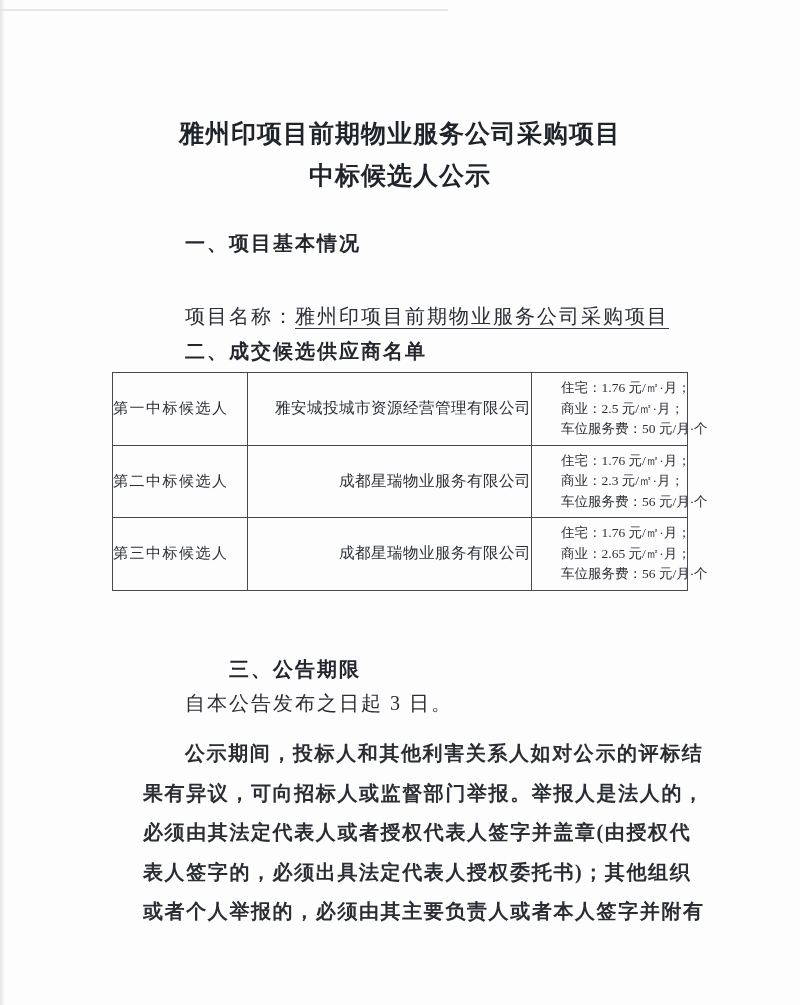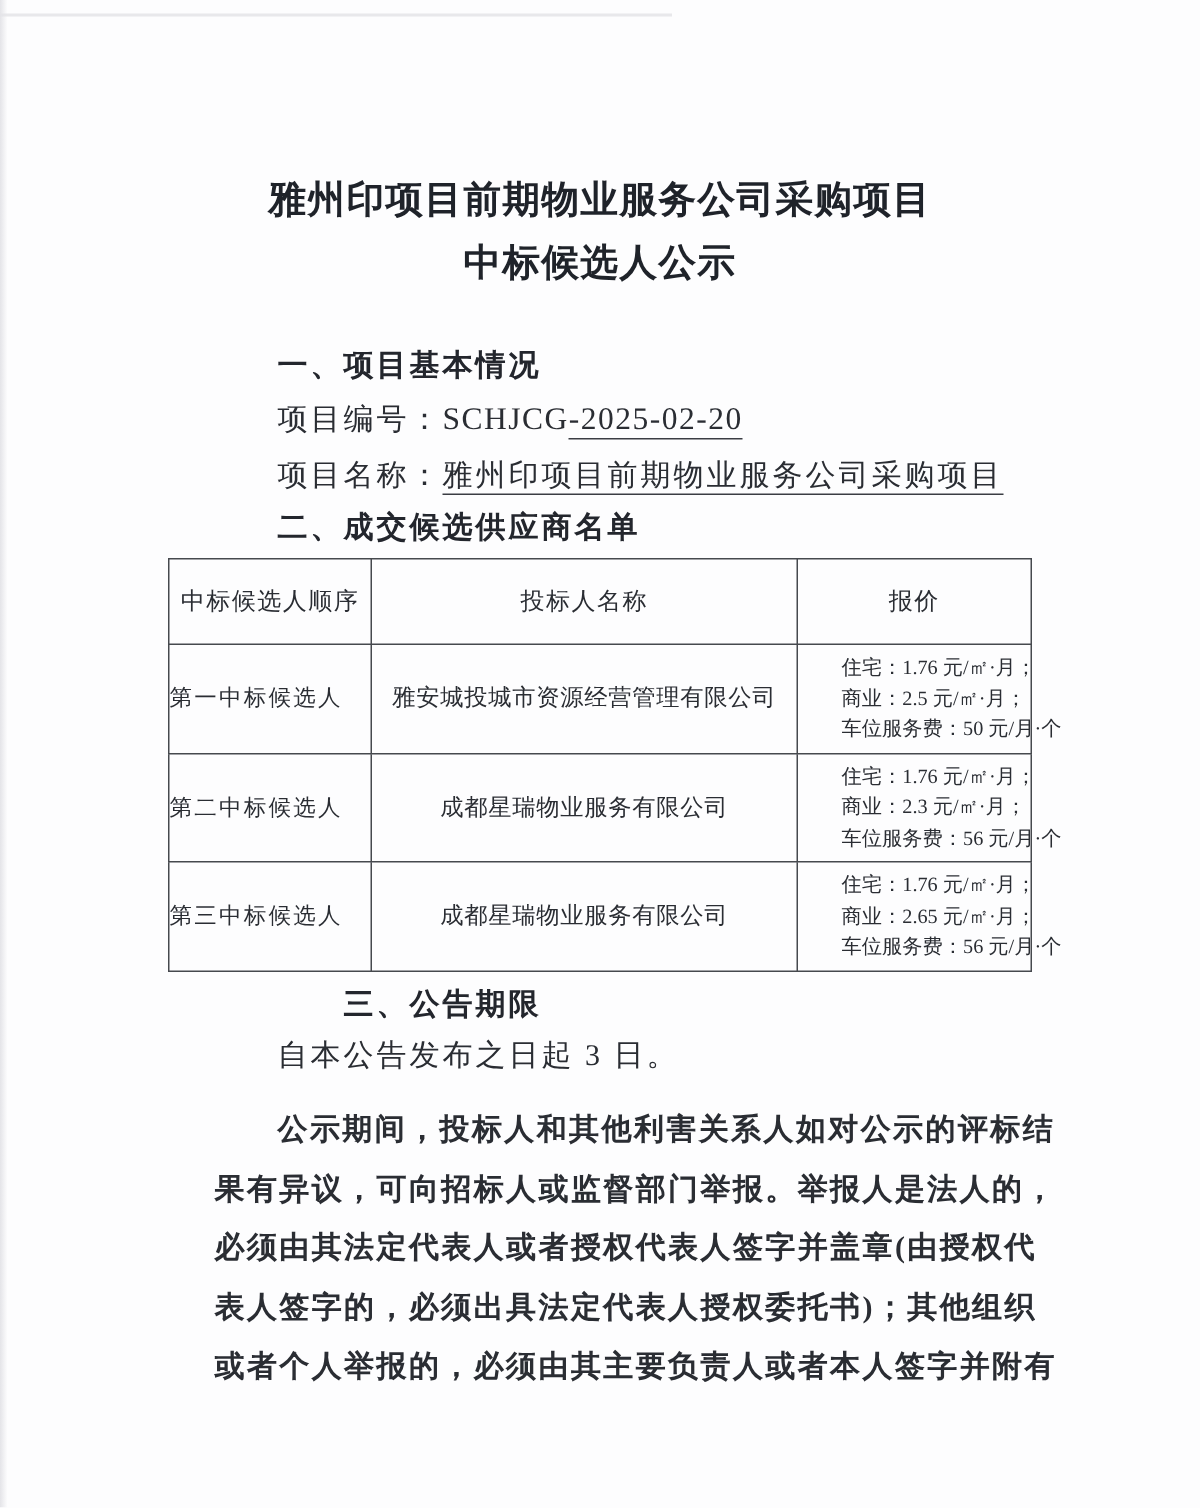--- a/index.html
+++ b/index.html
@@ -81,21 +81,21 @@
   .bid-table th, .bid-table td {
     border: 1.6px solid #46494e;
     vertical-align: middle;
     font-weight: 400;
   }
   .bid-table tr.hdr th { height: 57px; text-align: center; font-size: 16px; letter-spacing: 1px; }
   .bid-table tr.r1 td { height: 63px; }
   .bid-table tr.r2 td { height: 64px; }
   .bid-table tr.r3 td { height: 65px; }
   .bid-table td.order { letter-spacing: 1.5px; white-space: nowrap; }
-  .bid-table td.bidder { text-align: center; letter-spacing: 0.5px; white-space: nowrap; font-size: 15.5px; }
+  .bid-table td.bidder { text-align: right; letter-spacing: 0.5px; white-space: nowrap; font-size: 15.5px; }
   .bid-table td.price { padding: 5px 2px 5px 8px; }
   .price-line {
     display: block;
     font-size: 13.5px;
     line-height: 20.5px;
     white-space: nowrap;
     letter-spacing: 0;
     margin-left: 21px;
   }
 
@@ -122,42 +122,34 @@
   <div class="scan-top-line"></div>
   <div class="scan-left-edge"></div>
 
   <div class="doc-title">
     <div>雅州印项目前期物业服务公司采购项目</div>
     <div>中标候选人公示</div>
   </div>
 
   <div class="h2 h2-1">一、项目基本情况</div>
 
-  <div class="field field-number">
-    <span>项目编号：</span><span class="code">SCHJCG</span><span class="code u">-2025-02-20</span>
-  </div>
 
   <div class="field field-name">
     <span>项目名称：</span><span class="u">雅州印项目前期物业服务公司采购项目</span>
   </div>
 
   <div class="h2 h2-2">二、成交候选供应商名单</div>
 
   <table class="bid-table">
     <colgroup>
         <col class="c1">
         <col class="c2">
         <col class="c3">
       </colgroup>
     <tbody>
-        <tr class="hdr">
-      <th>中标候选人顺序</th>
-      <th>投标人名称</th>
-      <th>报价</th>
-    </tr>
     <tr class="r1">
       <td class="order">第一中标候选人</td>
       <td class="bidder">雅安城投城市资源经营管理有限公司</td>
       <td class="price">
         <span class="price-line">住宅：1.76 元/㎡·月；</span>
         <span class="price-line">商业：2.5 元/㎡·月；</span>
         <span class="price-line">车位服务费：50 元/月·个</span>
       </td>
     </tr>
     <tr class="r2">

